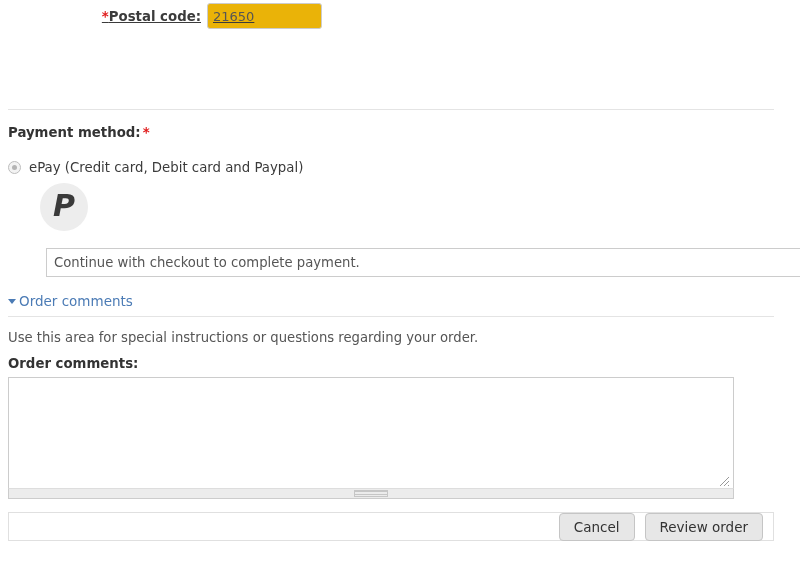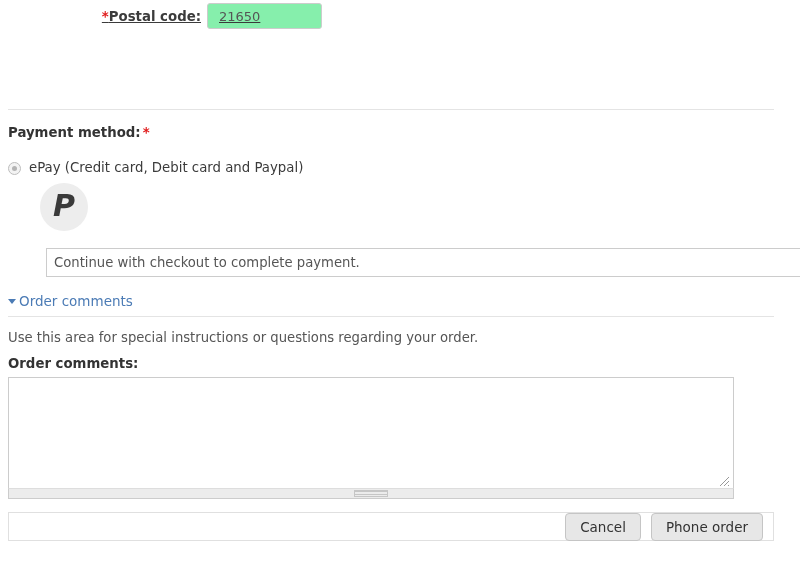--- a/index.html
+++ b/index.html
@@ -34,25 +34,25 @@
     color: #3b3b3b;
     padding-right: 6px;
     white-space: nowrap;
   }
   .req-star { color: #e01b1b; font-weight: bold; }
 
   .text-input {
     height: 26px;
     border: 1px solid #ccc;
     border-radius: 3px;
-    background: #86efac;
+    background: #eab308;
     font-family: "DejaVu Sans", "Liberation Sans", sans-serif;
     font-size: 13px;
     color: #555;
-    padding: 2px 11px;
+    padding: 2px 5px;
     outline: none;
   }
   .input-postal { width: 115px; }
   .input-phone  { width: 160px; }
 
   
   .legend-wrap {
     position: absolute;
     left: 8px;
     width: 766px;
@@ -91,21 +91,21 @@
     font-size: 13.3px;
     color: #333;
   }
   .pm-heading .req-star { margin-left: 2px; }
 
   .pm-option {
     position: absolute;
     left: 8px;
     top: 160px;
     display: flex;
-    align-items: flex-end;
+    align-items: center;
   }
   .radio {
     width: 13px; height: 13px;
     border-radius: 50%;
     border: 1px solid #bdbdbd;
     background: #f3f3f3;
     position: relative;
     margin-right: 8px;
     flex: none;
   }
@@ -297,16 +297,16 @@
     <line x1="11" y1="6" x2="6" y2="11" stroke="#999" stroke-width="1"></line>
     <line x1="11" y1="10" x2="10" y2="11" stroke="#999" stroke-width="1"></line>
   </svg>
 
   <div class="grippie">
     <div class="grippie-lines"></div>
   </div>
 
   <div class="action-bar">
     <button class="btn">Cancel</button>
-    <button class="btn">Phone order</button>
+    <button class="btn">Review order</button>
   </div>
 
 </div>
 
 </body></html>

